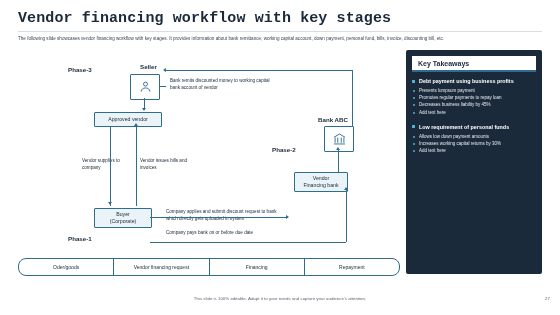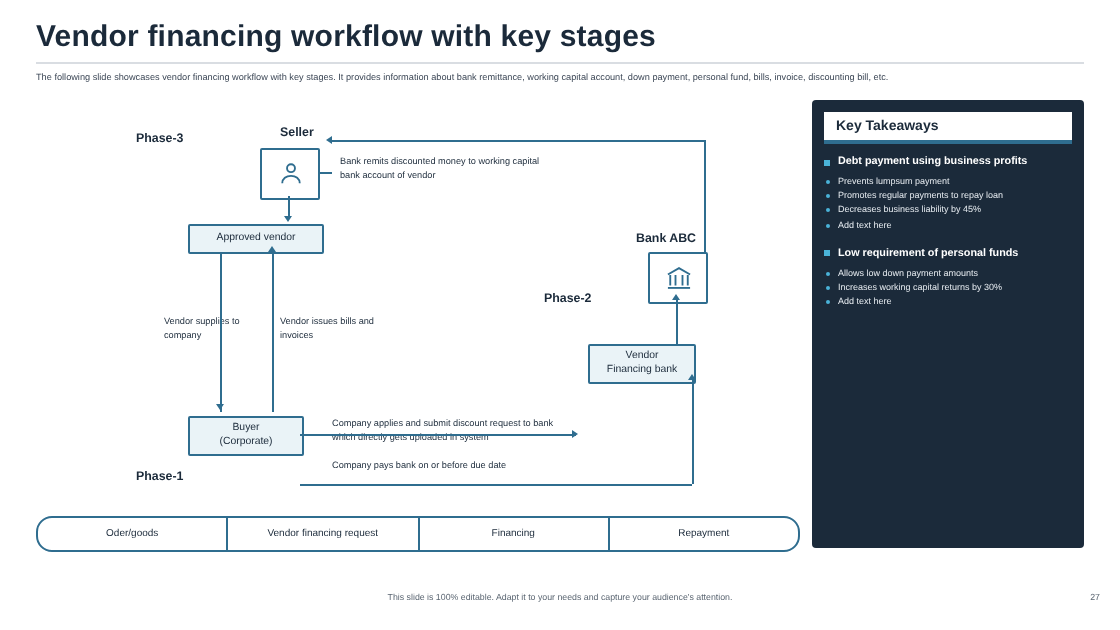--- a/index.html
+++ b/index.html
@@ -8,20 +8,21 @@
     font-family:"Liberation Sans",sans-serif;
     overflow:hidden;position:relative;
   }
   .slide{position:absolute;inset:0;background:#ffffff;}
 
   
   .title{
     position:absolute;left:18px;top:10px;
     font-size:15px;font-weight:bold;color:#1b2a3a;
     letter-spacing:.1px;
+    font-family:Liberation Mono, monospace;
   }
   .title-rule{
     position:absolute;left:18px;top:31px;width:524px;height:1px;background:#d9dde2;
   }
   .subtitle{
     position:absolute;left:18px;top:35px;width:524px;
     font-size:4.6px;color:#3b4655;line-height:7px;
   }
 
   

